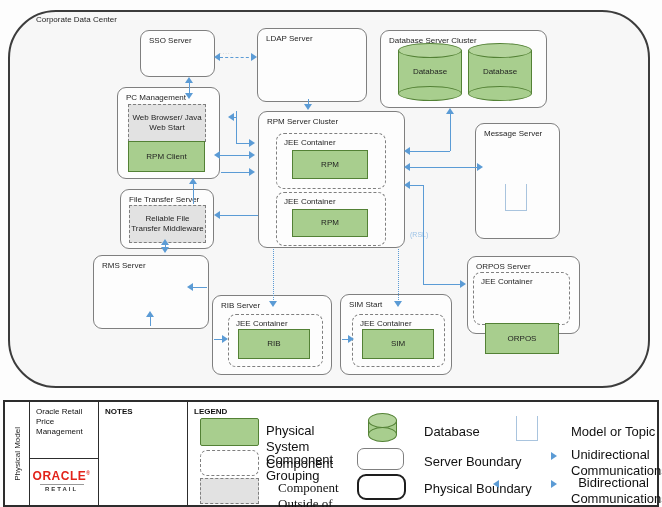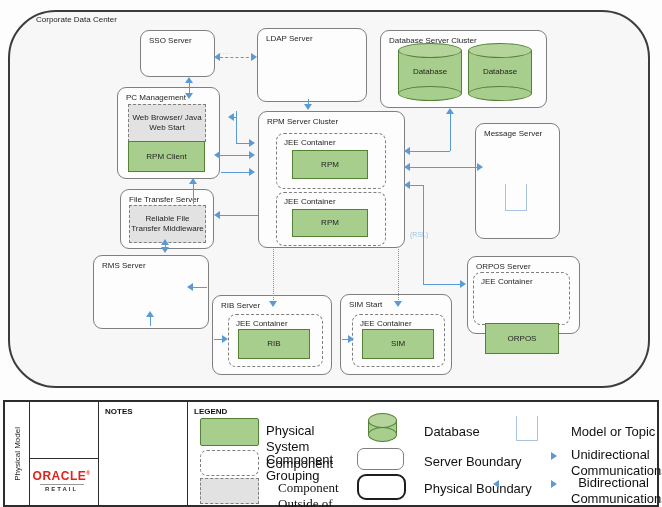--- a/index.html
+++ b/index.html
@@ -217,20 +217,21 @@
   </div>
 
   <div class="ftable">
     <div class="vdiv" style="left:24px;"></div>
     <div class="vdiv" style="left:93px;"></div>
     <div class="vdiv" style="left:182px;"></div>
     <div class="hdiv" style="left:24px;top:56px;width:69px;"></div>
     <div class="vertical-text">
       <span>Physical Model</span>
     </div>
+    <div class="legend-text" style="left:31px;top:5px;width:58px;font-size:8px;">Oracle Retail Price Management</div>
     <div class="cellhead" style="left:100px;top:5px;">NOTES</div>
     <div class="cellhead" style="left:189px;top:5px;">LEGEND</div>
   </div>
 
   <div class="logo">
     <span class="o1"><span>ORACLE</span><sup>®</sup></span>
     <span class="rule"></span>
     <span class="o2">RETAIL</span>
   </div>
 

